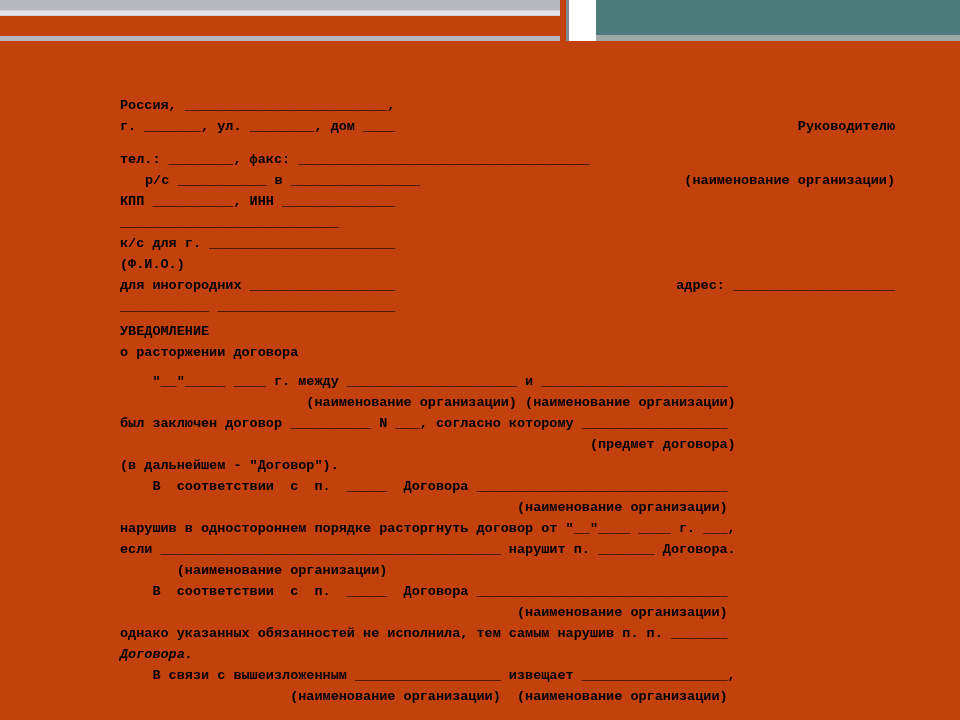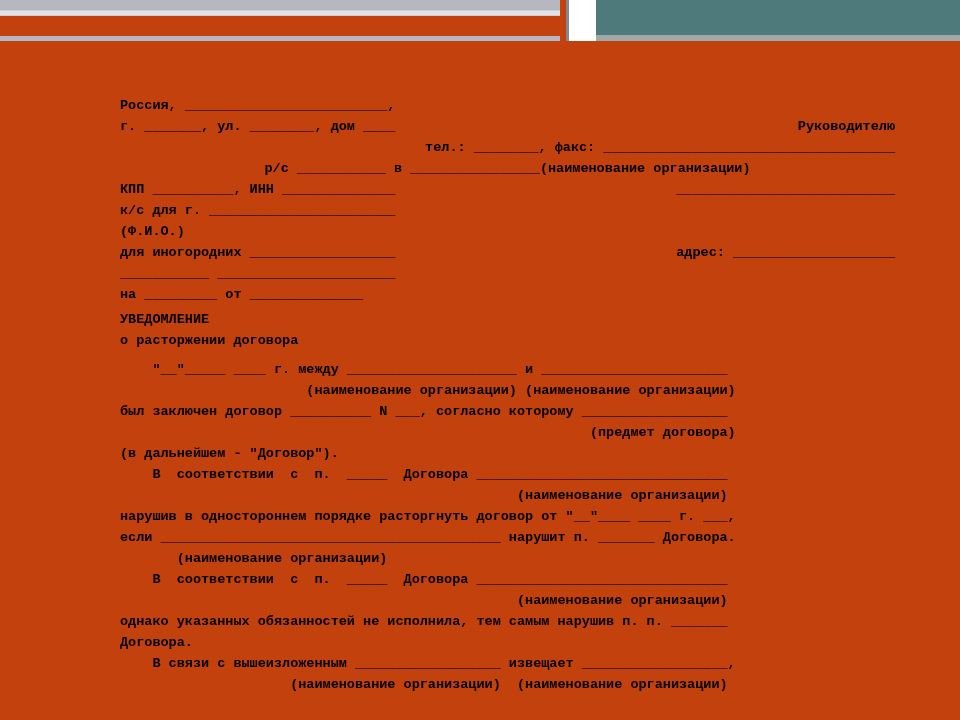--- a/index.html
+++ b/index.html
@@ -34,59 +34,58 @@
 
   <div class="doc">
     <div style="display:flex;justify-content:space-between;">
       <span>Россия, _________________________,</span>
       <span></span>
     </div>
     <div style="display:flex;justify-content:space-between;text-align:center;">
       <span>г. _______, ул. ________, дом ____</span>
       <span>Руководителю</span>
     </div>
-    <div style="display:flex;justify-content:flex-end;">
+    <div style="display:flex;justify-content:flex-start;margin-top:12px;">
       <span>тел.: ________, факс: _________</span>
       <span>___________________________</span>
     </div>
-    <div style="display:flex;justify-content:center;">
+    <div style="display:flex;justify-content:space-between;margin-left:25px;">
       <span>р/с ___________ в ________________</span>
       <span>(наименование организации)</span>
     </div>
-    <div style="display:flex;justify-content:space-between;">
+    <div style="display:flex;flex-direction:column;">
       <span>КПП __________, ИНН ______________</span>
       <span>___________________________</span>
     </div>
     <div style="display:flex;justify-content:space-between;flex-direction:column;">
       <span>к/с для г. _______________________</span>
       <span>(Ф.И.О.)</span>
     </div>
     <div style="display:flex;justify-content:space-between;">
       <span>для иногородних __________________</span>
       <span>адрес: ____________________</span>
     </div>
     <div>___________ ______________________</div>
-    <div>на _________ от ______________</div>
 
     <div class="smallgap"></div>
     <div class="ctr">УВЕДОМЛЕНИЕ</div>
     <div class="ctr">о расторжении договора</div>
     <div class="smallgap"></div>
     <div class="smallgap"></div>
 
     <div style="white-space:pre;">    "__"_____ ____ г. между _____________________ и _______________________</div>
     <div style="white-space:pre;">                       (наименование организации) (наименование организации)</div>
     <div style="white-space:pre;">был заключен договор __________ N ___, согласно которому __________________</div>
     <div style="white-space:pre;">                                                          (предмет договора)</div>
     <div style="white-space:pre;">(в дальнейшем - "Договор").</div>
     <div style="white-space:pre;">    В  соответствии  с  п.  _____  Договора _______________________________</div>
     <div style="white-space:pre;">                                                 (наименование организации)</div>
     <div style="white-space:pre;">нарушив в одностороннем порядке расторгнуть договор от "__"____ ____ г. ___,</div>
     <div style="white-space:pre;">если __________________________________________ нарушит п. _______ Договора.</div>
     <div style="white-space:pre;">       (наименование организации)</div>
     <div style="white-space:pre;">    В  соответствии  с  п.  _____  Договора _______________________________</div>
     <div style="white-space:pre;">                                                 (наименование организации)</div>
     <div style="white-space:pre;">однако указанных обязанностей не исполнила, тем самым нарушив п. п. _______</div>
-    <div style="white-space:pre;">Договора.</div>
+    <div style="white-space:pre;font-style:italic;">Договора.</div>
     <div style="white-space:pre;">    В связи с вышеизложенным __________________ извещает __________________,</div>
     <div style="white-space:pre;">                     (наименование организации)  (наименование организации)</div>
   </div>
 </div>
 
 </body></html>

